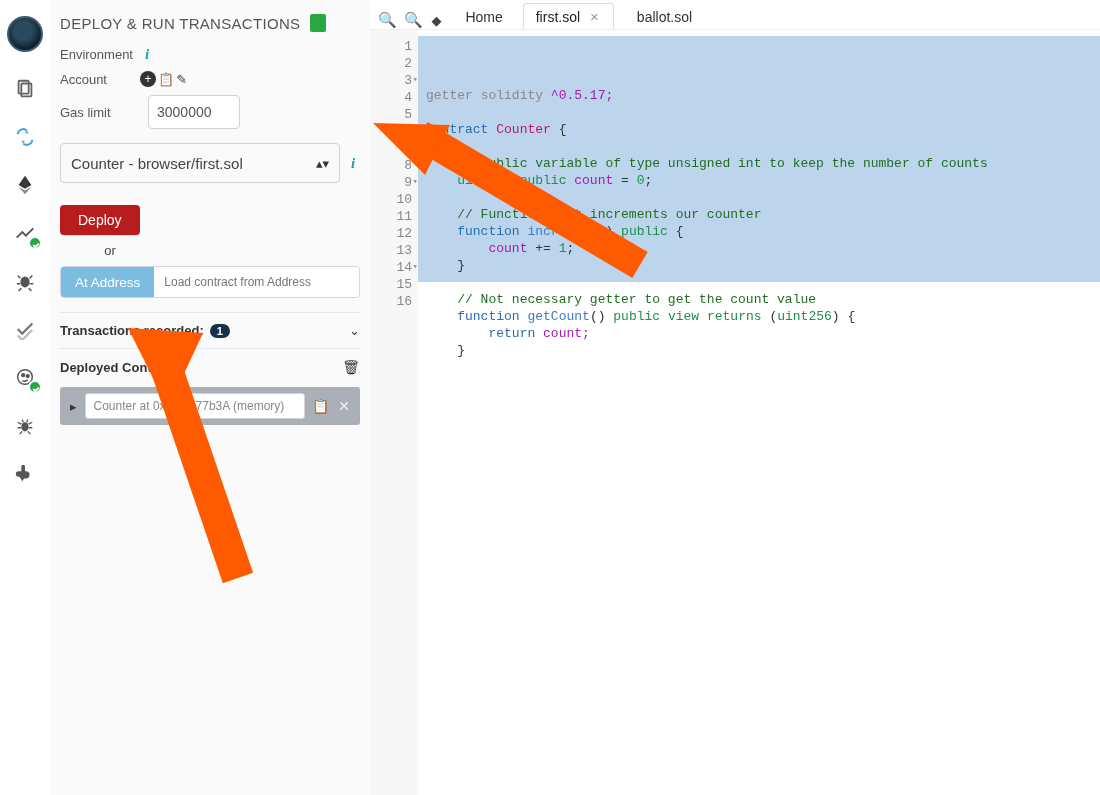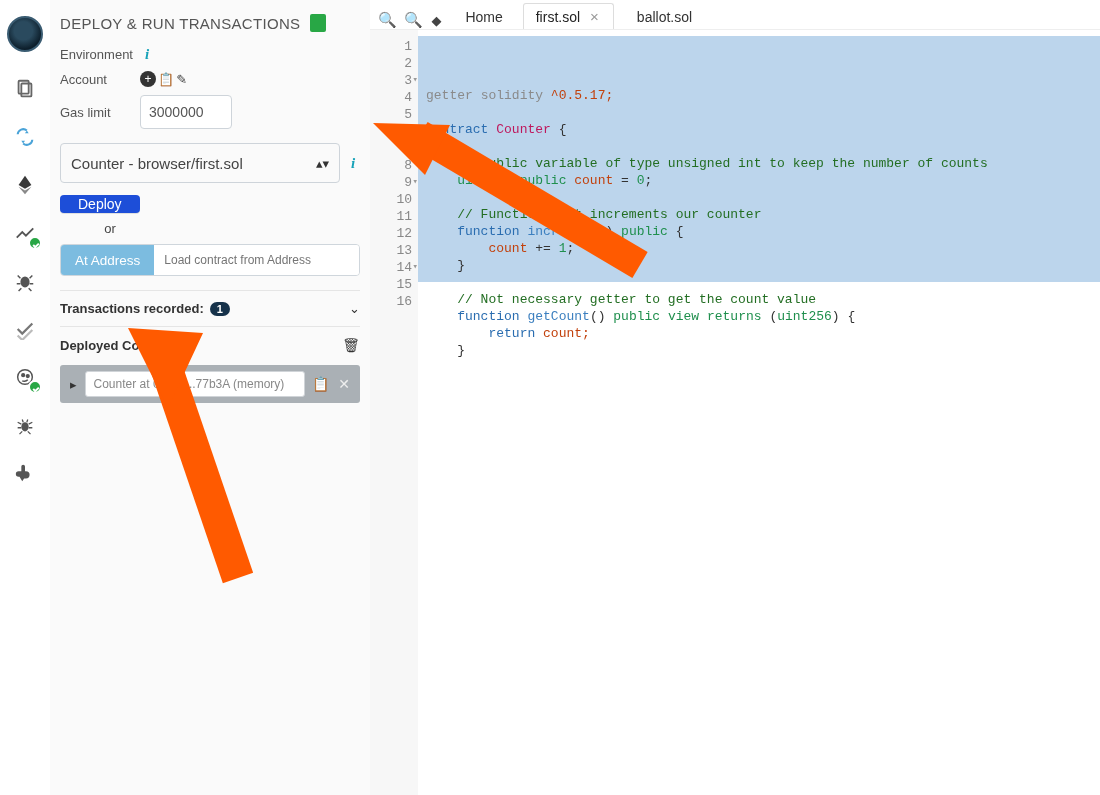--- a/index.html
+++ b/index.html
@@ -60,22 +60,22 @@
   .select-wrap::after{ content:"▾"; position:absolute; right:10px; top:9px; color:#888; font-size:11px;}
   .info-i { color:#17a2b8; font-weight:bold; font-family:serif; font-style:italic; font-size:15px; width:14px; text-align:center;}
   .plus-badge { width:16px;height:16px;border-radius:50%;background:#333;color:#fff;display:flex;align-items:center;justify-content:center;font-size:12px;line-height:1;}
   .icon-btn { color:#444; font-size:13px; }
   .contract-select-row{ display:flex; align-items:center; gap:6px; margin-top:14px;}
   .contract-select {
     flex:1; height:40px; border:1px solid #ced4da; border-radius:4px;
     padding:6px 10px; font-size:15px; color:#444; display:flex; align-items:center;justify-content:space-between;
   }
   .deploy-btn {
-    margin-top:12px; background:#1d4ed8; color:#fff; border:none;
-    height:18px; padding:0 18px; border-radius:4px; font-size:14px;
+    margin-top:22px; background:#b91c1c; color:#fff; border:none;
+    height:30px; padding:0 18px; border-radius:4px; font-size:14px;
     box-shadow:0 1px 0 rgba(0,0,0,.1);
   }
   .or-text { text-align:center; margin:8px 0; color:#444; font-size:13px;}
   .ataddr-row{ display:flex; height:32px; border-radius:4px; overflow:hidden; border:1px solid #cfd6dc;}
   .ataddr-btn{ background:#7cbce0; color:#fff; border:none; padding:0 14px; font-size:13.5px;}
   .ataddr-input{ flex:1; border:none; padding:0 10px; font-size:12px; color:#888;}
   .section-head{ display:flex; justify-content:space-between; align-items:center; border-top:1px solid #e5e5e5; border-bottom:1px solid #e5e5e5; padding:10px 0; margin-top:14px;}
   .section-head .title{ font-weight:600; font-size:13px; color:#333; display:flex; align-items:center; gap:6px;}
   .count-badge{ background:#16324a; color:#fff; border-radius:10px; font-size:11px; padding:1px 7px;}
   .deployed-head{ display:flex; justify-content:space-between; align-items:center; padding:10px 0 6px;}
@@ -114,21 +114,21 @@
     position:absolute; left:0; right:0; top:6px; height:246px; background:#bcd5ec; z-index:0;
   }
   .code pre{ position:relative; z-index:1; font-family:inherit;}
   .tok-kw{ color:#2a6db0;}         
   .tok-pragma{ color:#8a8a8a;}     
   .tok-type{ color:#1f8f4d;}       
   .tok-num{ color:#1f8f4d;}
   .tok-fn{ color:#3b7fbf;}
   .tok-comment{ color:#236e23; font-style:normal;}
   .tok-op{ color:#333;}
-  .tok-ident{ color:#c2410c;}
+  .tok-ident{ color:#a21caf;}
   .tok-contractname{ color:#be185d;}
   
   .arrow-svg{ position:absolute; z-index:50; }
   .arrow1{ left:370px; top:105px; width:290px; height:190px;}
   .arrow2{ left:108px; top:298px; width:180px; height:300px;}
   .chev{ font-size:13px; color:#333;}
 </style>
 </head>
 <body>
 
@@ -208,21 +208,21 @@
 
     <div class="row">
       <label>Account</label>
       <span class="plus-badge">+</span>
       <span class="icon-btn">📋</span>
       <span class="icon-btn">✎</span>
     </div>
 
     <div class="row">
       <label>Gas limit</label>
-      <input class="form-control" style="width: 92px;" value="3000000">
+      <input class="form-control" style="width: 92px; margin-left: 8px;" value="3000000">
     </div>
 
 
     <div class="contract-select-row">
       <div class="contract-select">
         <span>Counter - browser/first.sol</span>
         <span style="font-size:13px;color:#333">▴▾</span>
       </div>
       <span class="info-i">i</span>
     </div>

